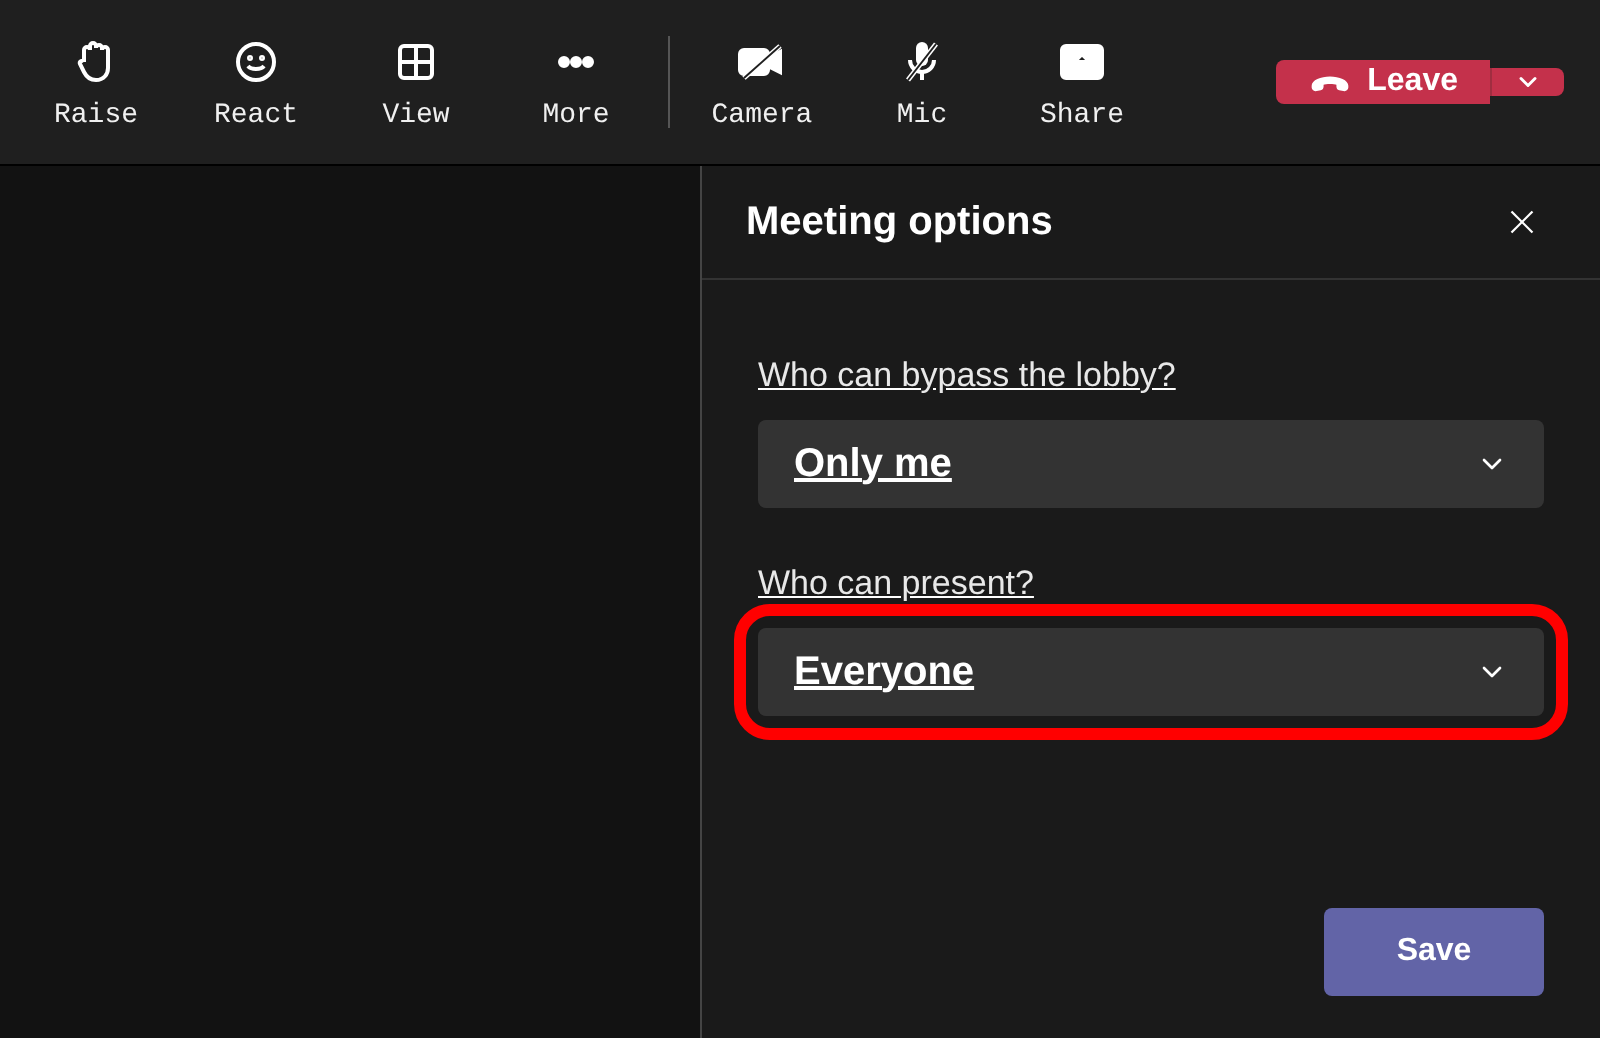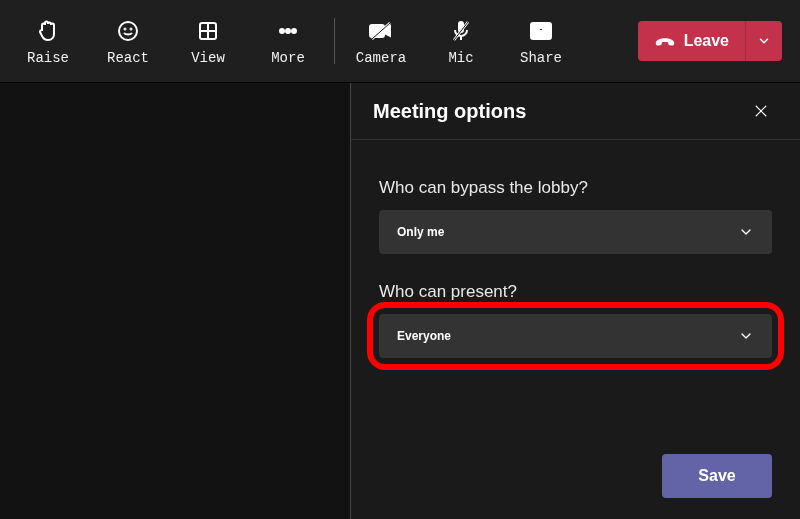--- a/index.html
+++ b/index.html
@@ -43,20 +43,21 @@
     width: 1px;
     height: 46px;
     background: #555;
     margin: 0 6px;
   }
   .spacer { flex: 1; }
   .leave-group {
     display: flex;
     height: 40px;
     margin-right: 10px;
+    align-items: center;
   }
   .leave-btn {
     display: flex;
     align-items: center;
     justify-content: center;
     background: #c4314b;
     border-radius: 4px 0 0 4px;
     padding: 0 16px;
     font-size: 16px;
     font-weight: 600;
@@ -100,36 +101,37 @@
   .close-btn {
     width: 24px;
     height: 24px;
     display: flex;
     align-items: center;
     justify-content: center;
     cursor: pointer;
   }
   .panel-body {
     padding: 22px 28px 16px 28px;
+    text-decoration: underline;
   }
   .field-label {
     font-size: 17px;
     color: #e8e8e8;
     margin-top: 16px;
     margin-bottom: 12px;
   }
   .dropdown {
     background: #333333;
     border-radius: 4px;
     height: 44px;
     display: flex;
     align-items: center;
     justify-content: space-between;
     padding: 0 18px;
-    font-size: 12px;
+    font-size: 20px;
     font-weight: 600;
   }
   .highlight-frame {
     border: 6px solid #ff0000;
     border-radius: 18px;
     padding: 6px;
     margin: -12px;
   }
   .panel-footer {
     position: absolute;

